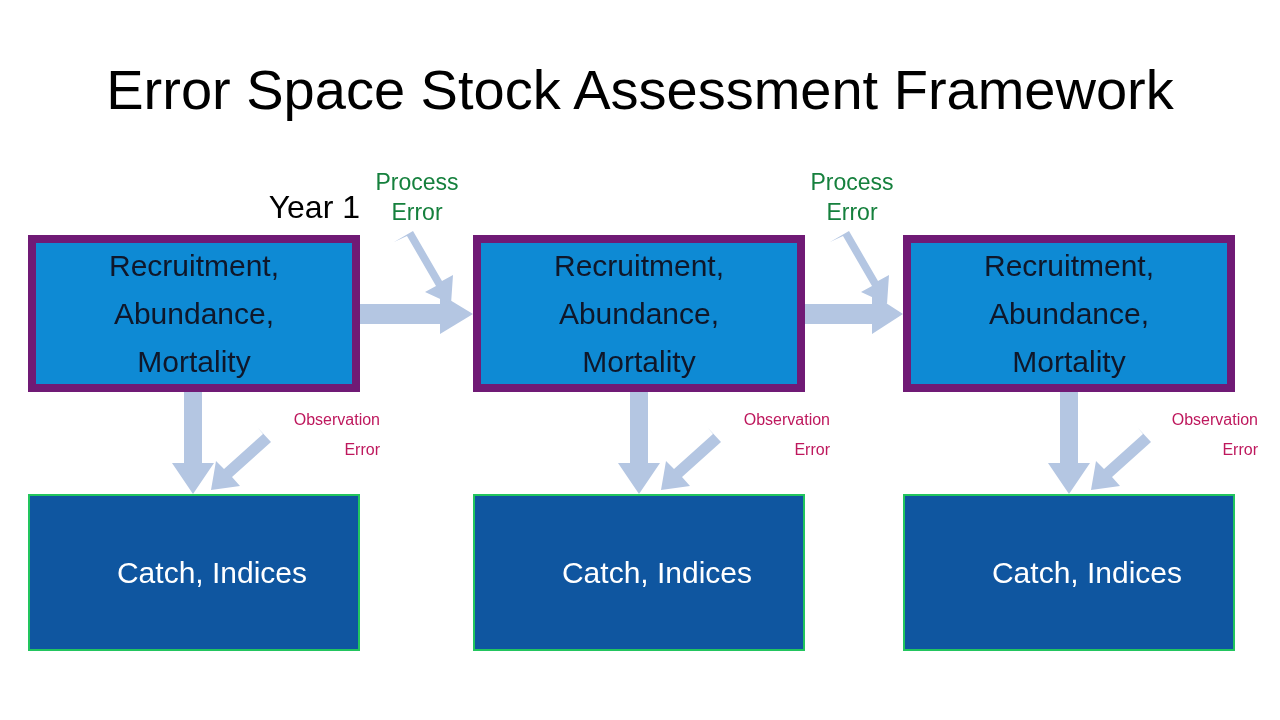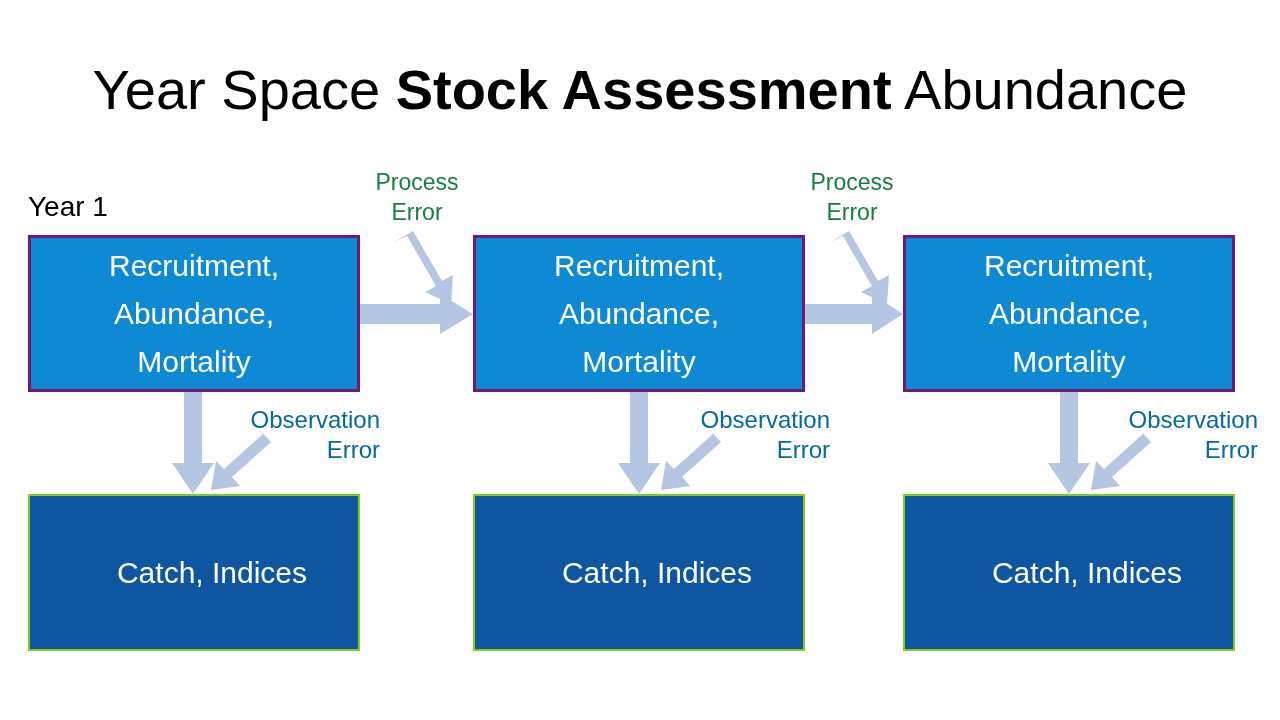--- a/index.html
+++ b/index.html
@@ -25,63 +25,63 @@
     top: 58px;
     width: 1280px;
     text-align: center;
     font-size: 56px;
     line-height: 64px;
     color: #000000;
     white-space: nowrap;
     font-weight: 400;
   }
   #title .bold {
-    font-weight: 700;
+    font-weight: 400;
   }
 
   
   .year-label {
     position: absolute;
     width: 332px;
-    text-align: left;
-    font-size: 28px;
+    text-align: right;
+    font-size: 32px;
     line-height: 38px;
     color: #000000;
     white-space: nowrap;
   }
 
   
   .state-box {
     position: absolute;
     width: 332px;
     height: 157px;
     background: #0E8AD4;
-    border: 3px solid #701a75;
+    border: 8px solid #701a75;
     box-sizing: border-box;
-    color: #ffffff;
+    color: #0f172a;
     font-size: 30px;
     line-height: 48px;
     text-align: center;
     display: flex;
     flex-direction: column;
     align-items: center;
     justify-content: center;
   }
   .state-box .line {
     display: block;
     white-space: nowrap;
   }
 
   
   .obs-box {
     position: absolute;
     width: 332px;
     height: 157px;
     background: #0F56A0;
-    border: 2px solid #84cc16;
+    border: 2px solid #22c55e;
     box-sizing: border-box;
     color: #ffffff;
     font-size: 30px;
     line-height: 36px;
     text-align: left;
     display: flex;
     align-items: center;
     justify-content: center;
     padding-left: 36px;
   }
@@ -92,42 +92,42 @@
     width: 160px;
     text-align: center;
     color: #15803d;
     font-size: 23px;
     line-height: 30px;
   }
   .observation-error {
     position: absolute;
     width: 190px;
     text-align: right;
-    color: #0369a1;
-    font-size: 24px;
+    color: #be185d;
+    font-size: 16px;
     line-height: 30px;
   }
   .err-line { display: block; white-space: nowrap; }
 
   
   #arrows {
     position: absolute;
     left: 0;
     top: 0;
     width: 1280px;
     height: 720px;
     pointer-events: none;
   }
 </style>
 </head>
 <body>
 
 <div id="canvas">
 
-  <div id="title"><span>Year Space </span><span class="bold">Stock Assessment</span><span> Abundance</span></div>
+  <div id="title"><span>Error Space </span><span class="bold">Stock Assessment</span><span> Framework</span></div>
 
   <svg id="arrows" viewBox="0 0 1280 720">
     <g fill="#B4C6E2">
 
       <g>
         <polygon points="360,304 440,304 440,294 473,314 440,334 440,324 360,324"></polygon>
       </g>
 
       <g>
         <polygon points="803,304 872,304 872,294 903,314 872,334 872,324 803,324"></polygon>

